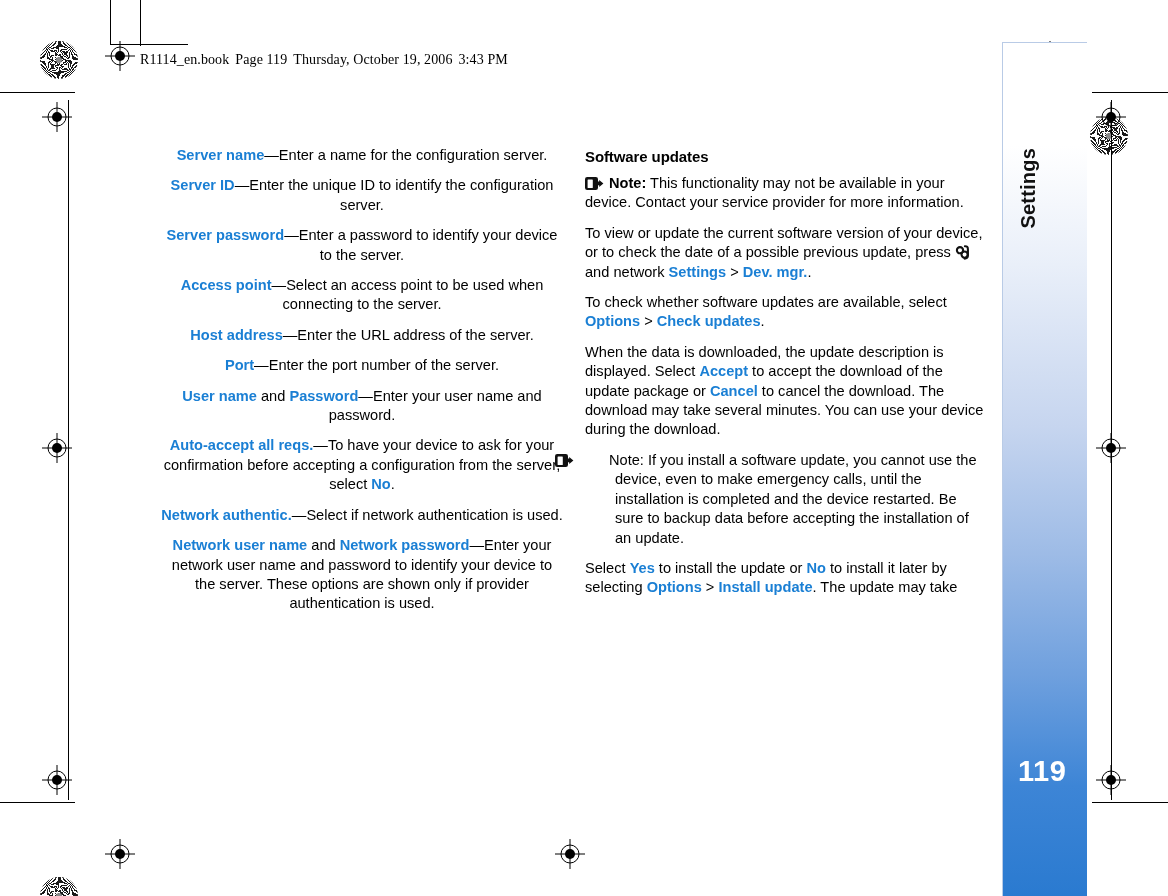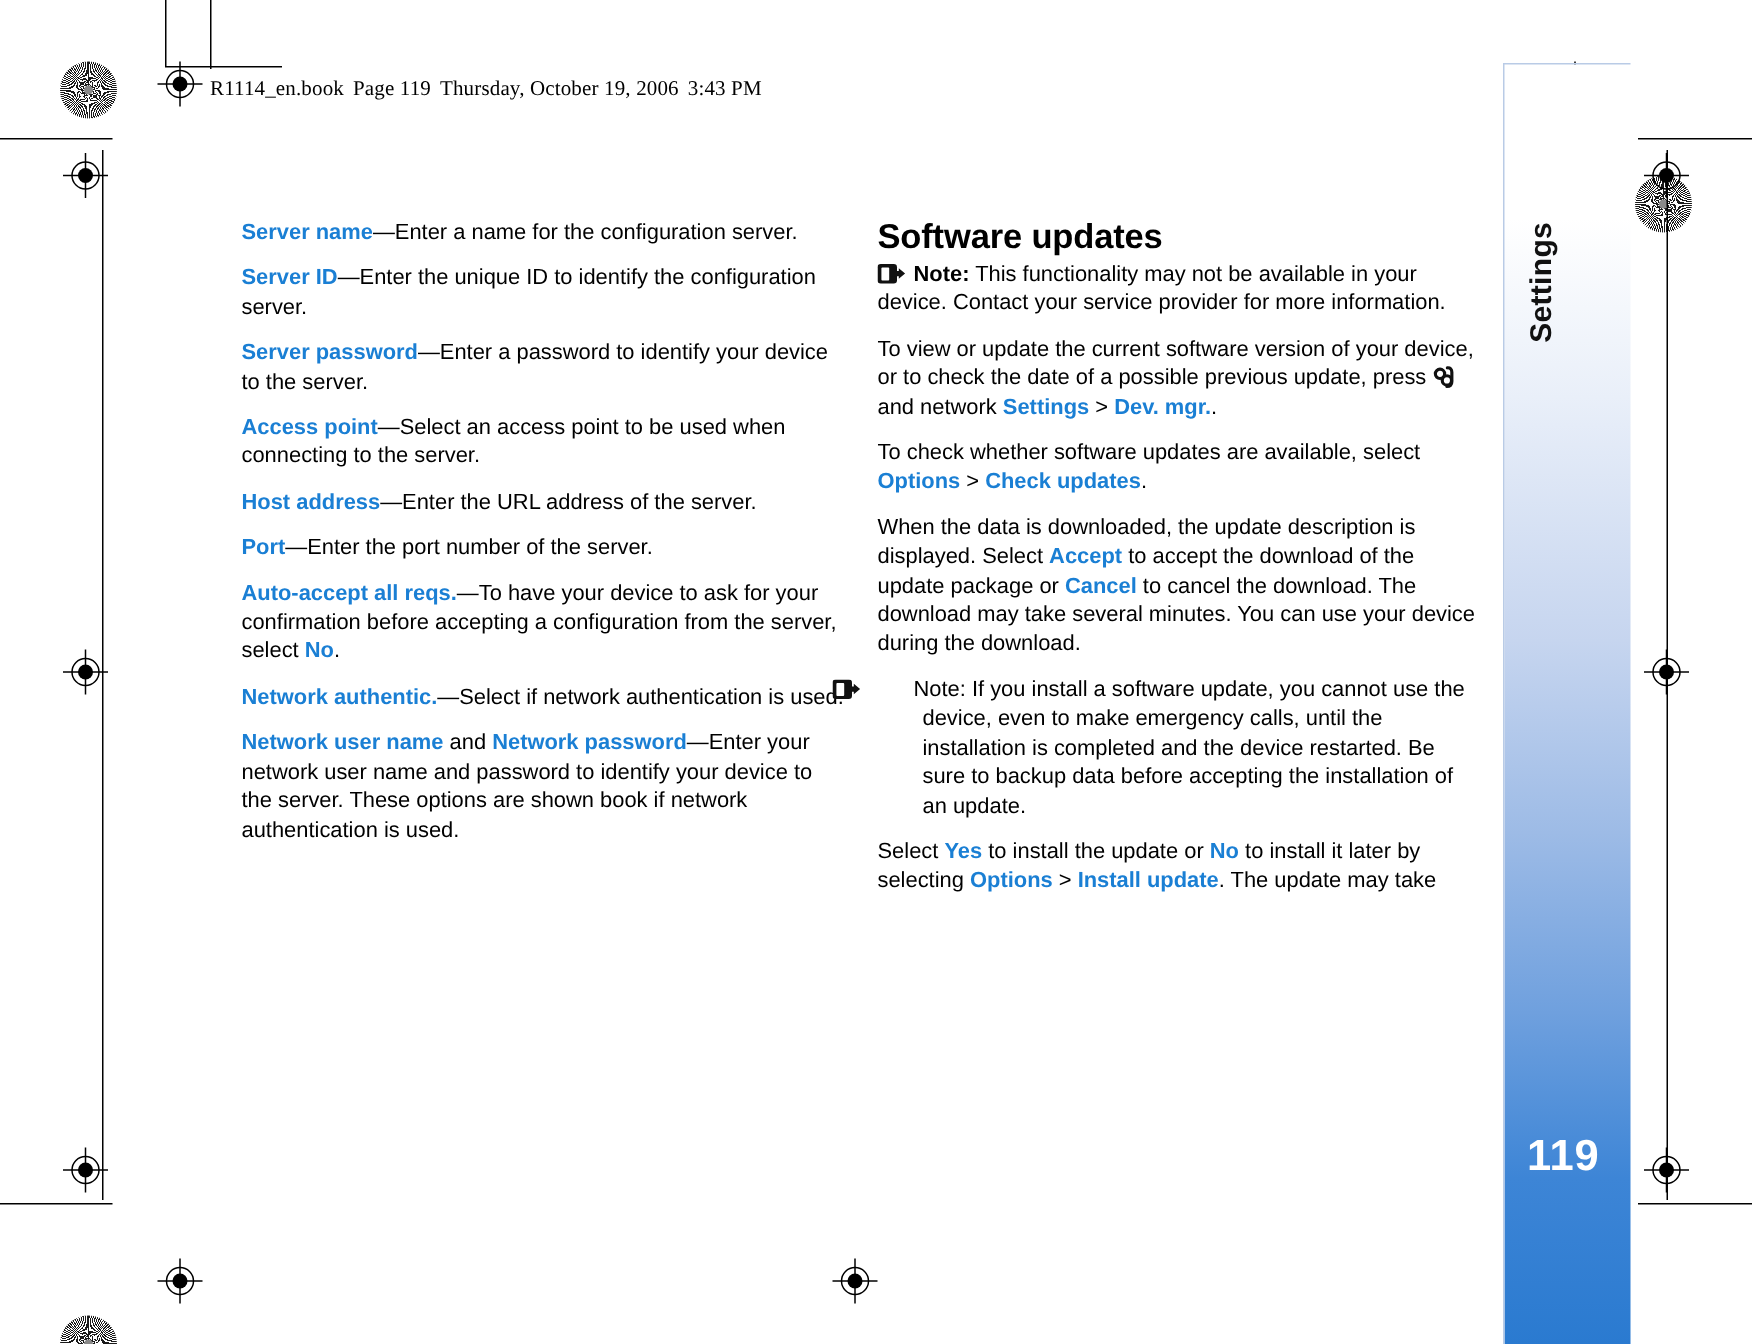--- a/index.html
+++ b/index.html
@@ -34,26 +34,26 @@
     font-size:14px;color:#000;white-space:nowrap;letter-spacing:.1px;
   }
   .bookheader .sp{display:inline-block;width:6px;}
   .headrule{position:absolute;left:110px;top:44px;width:78px;height:1px;background:#000;}
 
   
   .col{
     position:absolute;top:146px;width:402px;
     font-size:14.6px;line-height:19.4px;color:#000;
   }
-  .col-left{left:161px;}
+  .col-left{left:161px;text-align:center;}
   .col-right{left:585px;width:402px;}
   .col p{margin:0 0 11px 0;}
   .kw{color:#1a7fd4;font-weight:bold;}
   .h2{
-    font-size:23px;font-weight:bold;color:#000;
+    font-size:15px;font-weight:bold;color:#000;
     margin:0 0 6px 0;line-height:22px;letter-spacing:-.1px;
   }
   .note-para{position:relative;}
   .note-icon{
     display:inline-block;width:19px;height:14px;vertical-align:-2px;
     margin-right:5px;position:relative;top:1px;
   }
   .note-b{font-weight:bold;}
   .note-indent{
     margin-left:0;padding-left:30px;text-indent:-30px;
@@ -202,23 +202,24 @@
     <span>R1114_en.book</span><span class="sp"></span><span>Page 119</span><span class="sp"></span><span>Thursday, October 19, 2006</span><span class="sp"></span><span>3:43 PM</span>
   </div>
 
   <div class="col col-left" id="left-col">
       <p><span class="kw">Server name</span><span>—Enter a name for the configuration server.</span></p>
       <p><span class="kw">Server ID</span><span>—Enter the unique ID to identify the configuration server.</span></p>
       <p><span class="kw">Server password</span><span>—Enter a password to identify your device to the server.</span></p>
       <p><span class="kw">Access point</span><span>—Select an access point to be used when connecting to the server.</span></p>
       <p><span class="kw">Host address</span><span>—Enter the URL address of the server.</span></p>
       <p><span class="kw">Port</span><span>—Enter the port number of the server.</span></p>
+      <p><span class="kw">User name</span><span> and </span><span class="kw">Password</span><span>—Enter your user name and password.</span></p>
       <p><span class="kw">Auto-accept all reqs.</span><span>—To have your device to ask for your confirmation before accepting a configuration from the server, select </span><span class="kw">No</span><span>.</span></p>
       <p><span class="kw">Network authentic.</span><span>—Select if network authentication is used.</span></p>
-      <p><span class="kw">Network user name</span><span> and </span><span class="kw">Network password</span><span>—Enter your network user name and password to identify your device to the server. These options are shown book if network authentication is used.</span></p>
+      <p><span class="kw">Network user name</span><span> and </span><span class="kw">Network password</span><span>—Enter your network user name and password to identify your device to the server. These options are shown only if provider authentication is used.</span></p>
     </div>
 
   <div class="col col-right">
     <div class="h2">Software updates</div>
     <p class="note-para">
       <span class="note-icon">
         <svg width="19" height="14" viewBox="0 0 19 14">
           <rect x="0" y="0" width="13" height="13" rx="2.2" fill="#111"></rect>
           <rect x="2.6" y="2.4" width="5.2" height="8.6" rx="0.6" fill="#fff"></rect>
           <path d="M8.6 4.6 L14.2 4.6 L14.2 2.9 L18.4 6.4 L14.2 9.9 L14.2 8.2 L8.6 8.2 Z" fill="#111"></path>

